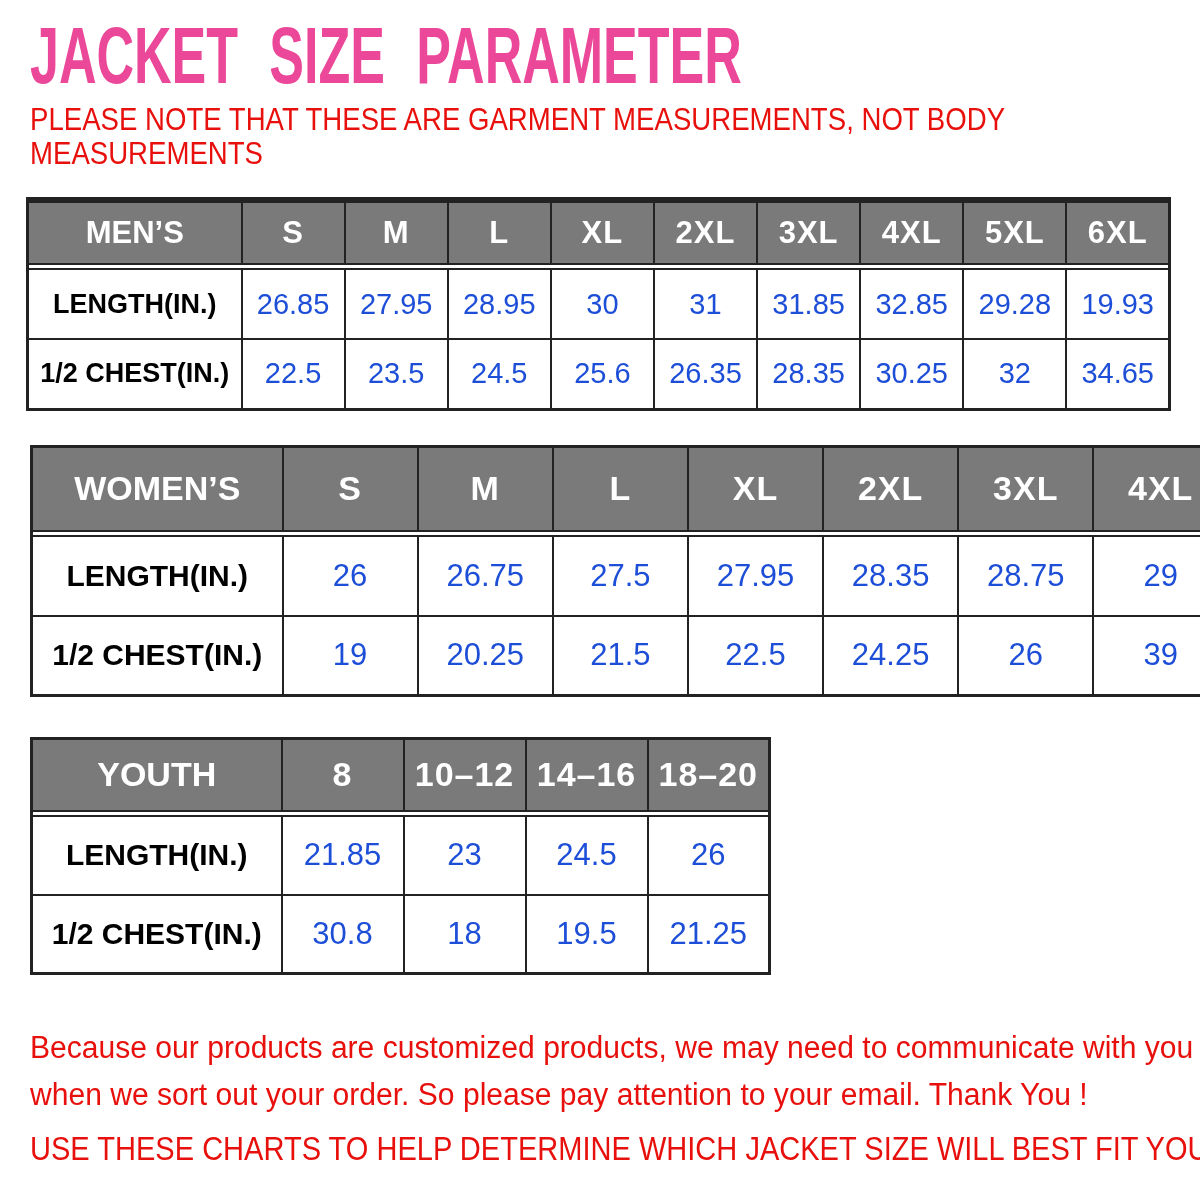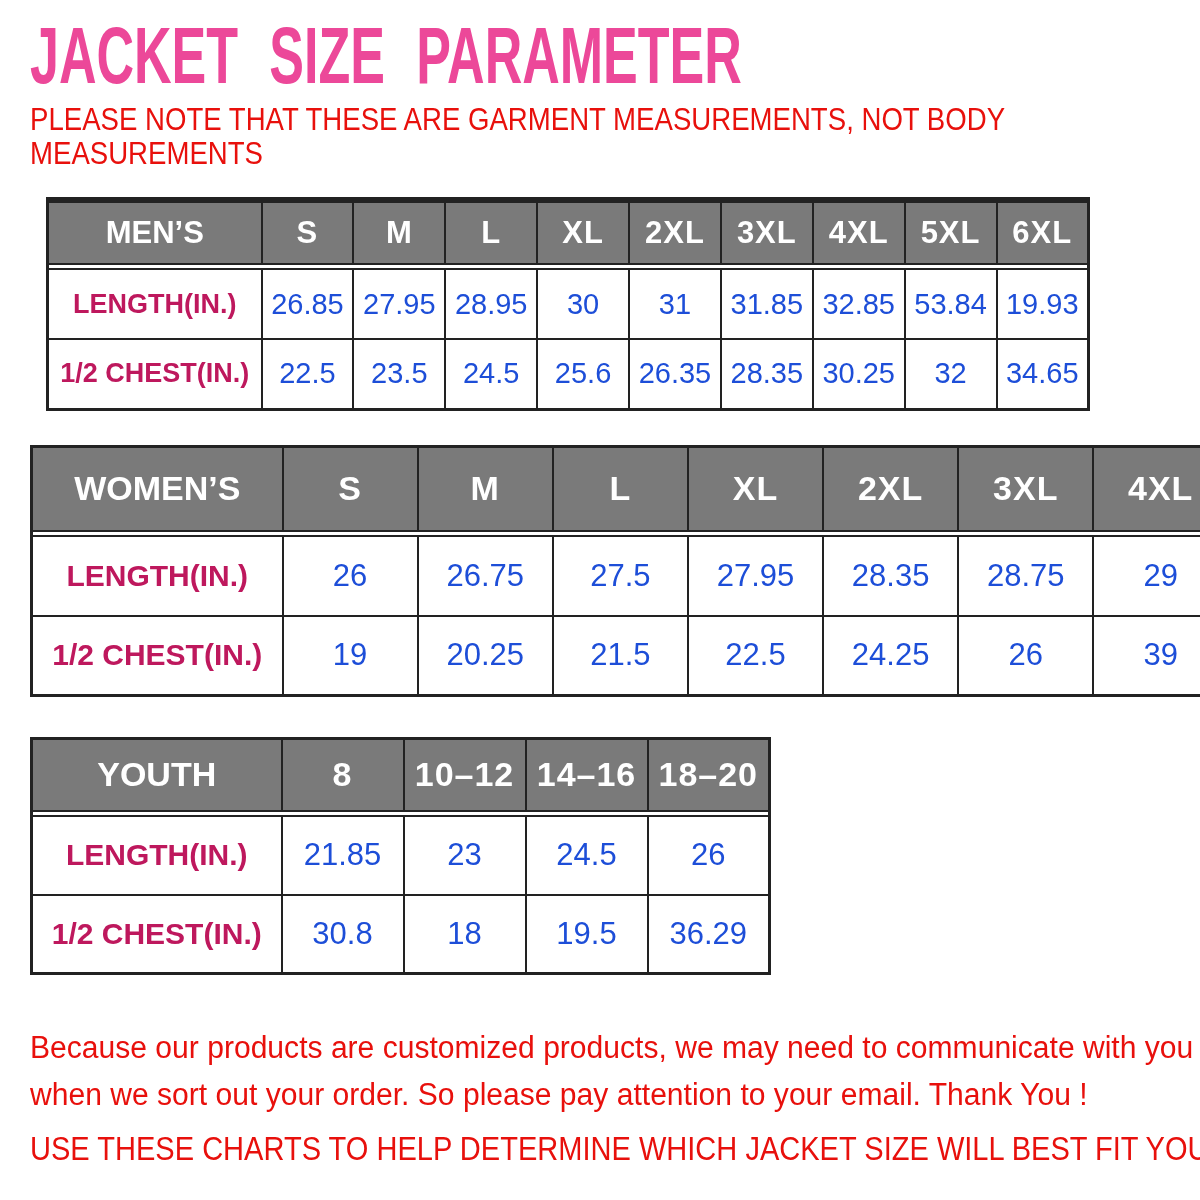--- a/index.html
+++ b/index.html
@@ -33,24 +33,24 @@
   
   .size-table{
     position:absolute;border-collapse:collapse;table-layout:fixed;background:#fff;
   }
   .size-table th,.size-table td{
     border:2px solid var(--border);padding:0;text-align:center;vertical-align:middle;
   }
   .size-table thead th{background:var(--gray);color:var(--header-text);font-weight:600;letter-spacing:1px;}
   .size-table thead th.group{font-weight:700;letter-spacing:0;}
   .size-table tbody tr.spacer td{border-left:none;border-right:none;background:#fff;height:5px;padding:0;}
-  .size-table tbody th.rowlabel{background:#fff;color:#be185d;font-weight:700;}
+  .size-table tbody th.rowlabel{background:#fff;color:#000000;font-weight:700;}
   .size-table tbody td{font-weight:400;color:#1d4ed8;}
 
-  .t-men{left:46px;top:197px;width:1044px;border:3px solid var(--border);border-top-width:6px;}
+  .t-men{left:26px;top:197px;width:1145px;border:3px solid var(--border);border-top-width:6px;}
   .t-men thead tr{height:64px;}
   .t-men thead th{font-size:31px;}
   .t-men th.group{width:214px;}
   .t-men tbody tr.data{height:70px;}
   .t-men tbody th.rowlabel{font-size:27px;}
   .t-men tbody td{font-size:29px;}
 
   .t-women{left:30px;top:445px;width:1200px;border:3px solid var(--border);}
   .t-women thead tr{height:84px;}
   .t-women thead th{font-size:34px;}
@@ -111,21 +111,21 @@
       </tr>
       <tr class="data">
         <th class="rowlabel">LENGTH(IN.)</th>
         <td>26.85</td>
         <td>27.95</td>
         <td>28.95</td>
         <td>30</td>
         <td>31</td>
         <td>31.85</td>
         <td>32.85</td>
-        <td>53.84</td>
+        <td>29.28</td>
         <td>19.93</td>
       </tr>
       <tr class="data">
         <th class="rowlabel">1/2 CHEST(IN.)</th>
         <td>22.5</td>
         <td>23.5</td>
         <td>24.5</td>
         <td>25.6</td>
         <td>26.35</td>
         <td>28.35</td>
@@ -195,21 +195,21 @@
         <td>21.85</td>
         <td>23</td>
         <td>24.5</td>
         <td>26</td>
       </tr>
       <tr class="data">
         <th class="rowlabel">1/2 CHEST(IN.)</th>
         <td>30.8</td>
         <td>18</td>
         <td>19.5</td>
-        <td>36.29</td>
+        <td>21.25</td>
       </tr>
     </tbody>
   </table>
 
 <div class="abs footer-para">
   <div>Because our products are customized products, we may need to communicate with you</div>
   <div>when we sort out your order. So please pay attention to your email. Thank You !</div>
 </div>
 
 <div class="abs footer-caps">USE THESE CHARTS TO HELP DETERMINE WHICH JACKET SIZE WILL BEST FIT YOU.</div>

